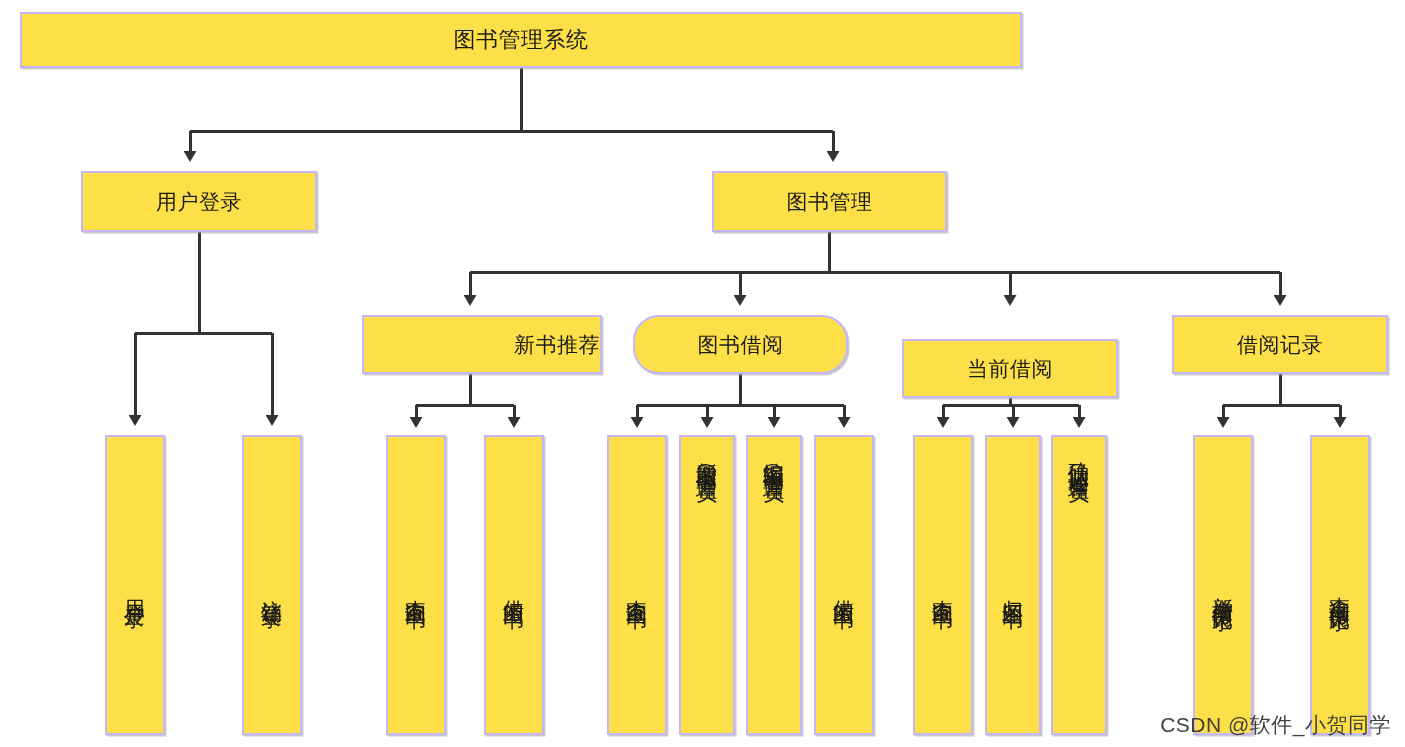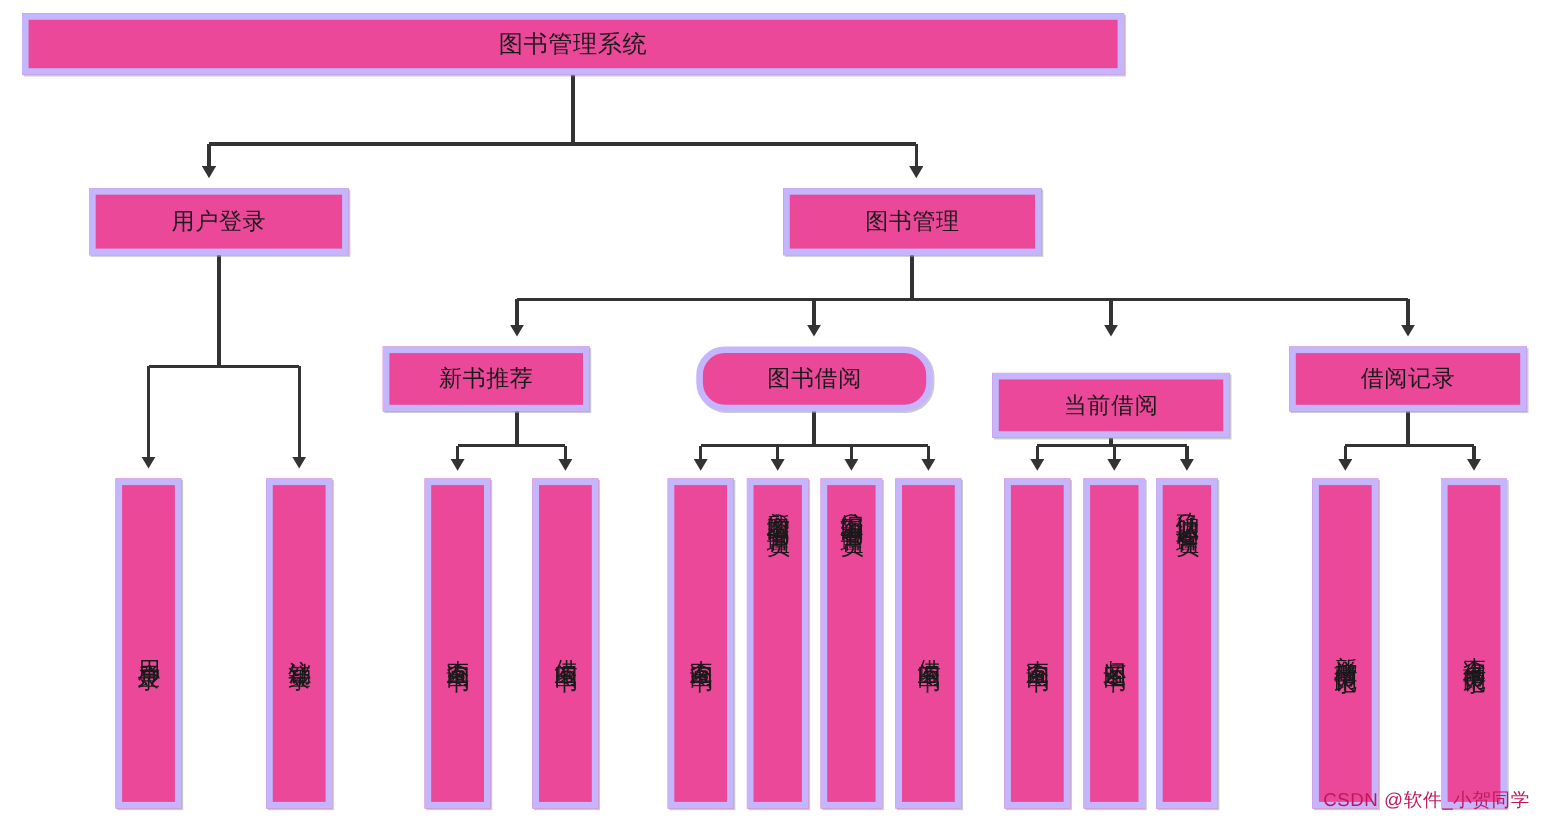--- a/index.html
+++ b/index.html
@@ -22,22 +22,22 @@
   svg#tree-svg {
     position: absolute;
     left: 0;
     top: 0;
     width: 1405px;
     height: 747px;
   }
   .node-box {
     position: absolute;
     box-sizing: border-box;
-    background: #ec4899;
-    border: 6px solid #c4b5fd;
+    background: #fde047;
+    border: 2px solid #c4b5fd;
     display: flex;
     align-items: center;
     justify-content: center;
     box-shadow: 1.5px 1.5px 0 rgba(160,160,160,0.55);
   }
   .node-label-h {
     font-size: 21px;
     color: #1a1a1a;
     line-height: 1.1;
     letter-spacing: 0.5px;
@@ -61,22 +61,22 @@
     white-space: nowrap;
     user-select: none;
   }
   .node-box.leaf.center-v {
     align-items: center;
   }
   #watermark {
     position: absolute;
     right: 14px;
     bottom: 8px;
-    font-size: 17px;
-    color: #be185d;
+    font-size: 21px;
+    color: #404040;
     letter-spacing: 0.5px;
     user-select: none;
     white-space: nowrap;
   }
 </style>
 </head>
 <body>
 
 <div id="diagram-root">
 
@@ -134,21 +134,21 @@
     <span class="node-label-h">图书管理系统</span>
   </div>
 
   <div class="node-box" style="left:81px; top:171px; width:236px; height:61px;">
     <span class="node-label-h">用户登录</span>
   </div>
   <div class="node-box" style="left:712px; top:171px; width:235px; height:61px;">
     <span class="node-label-h">图书管理</span>
   </div>
 
-  <div class="node-box" style="left:348px; top:315px; width:188px; height:59px;">
+  <div class="node-box" style="left:362px; top:315px; width:240px; height:59px;justify-content:flex-end;">
     <span class="node-label-h">新书推荐</span>
   </div>
   <div class="node-box" style="left:633px; top:315px; width:215px; height:59px;border-radius:26px;">
     <span class="node-label-h">图书借阅</span>
   </div>
   <div class="node-box" style="left:902px; top:315px; width:216px; height:59px;margin-top:24px;">
     <span class="node-label-h">当前借阅</span>
   </div>
   <div class="node-box" style="left:1172px; top:315px; width:216px; height:59px;">
     <span class="node-label-h">借阅记录</span>

